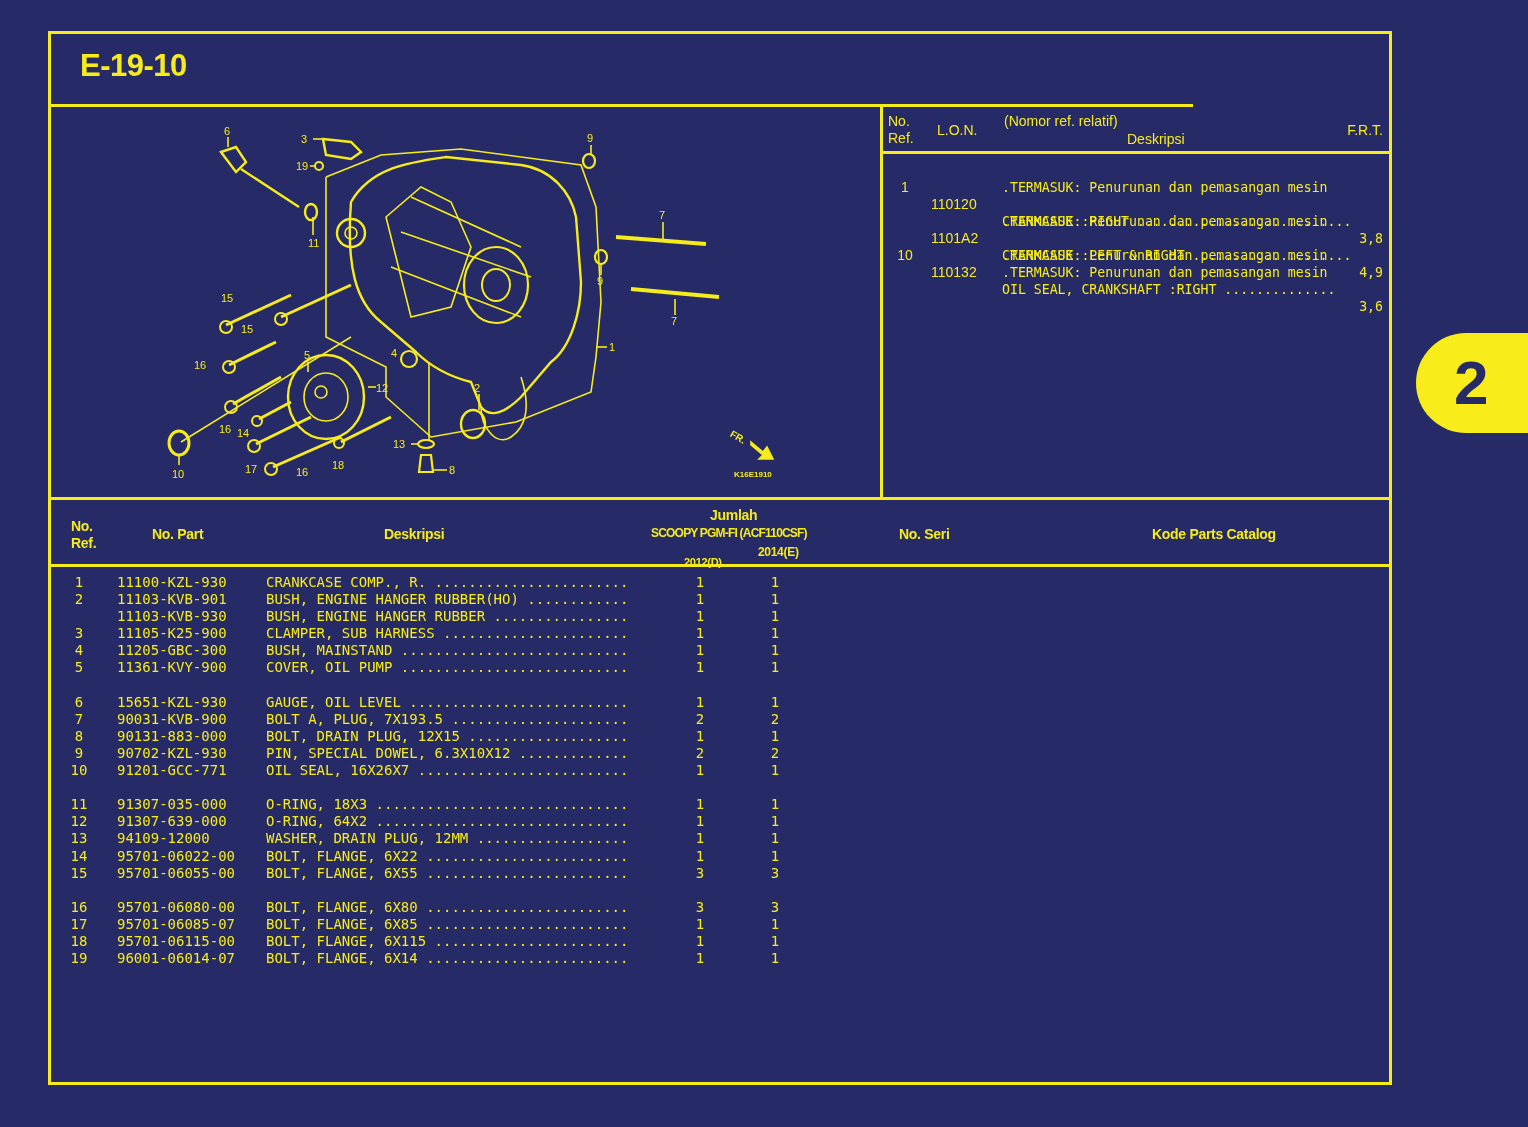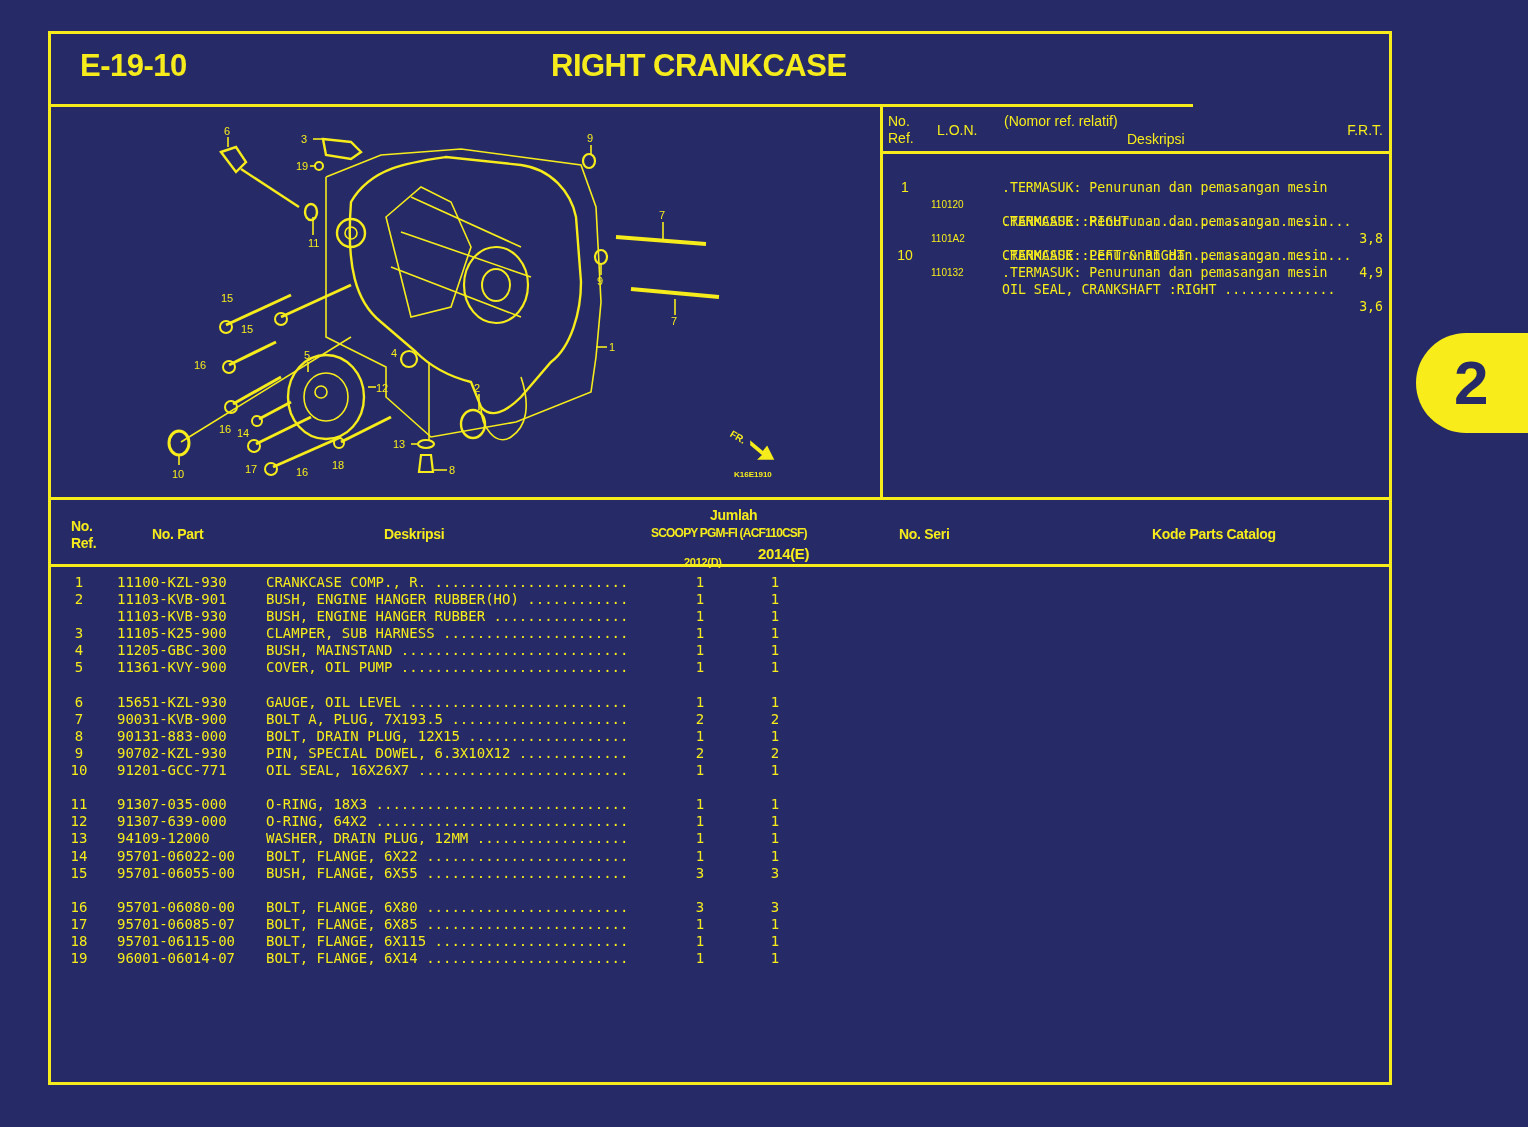--- a/index.html
+++ b/index.html
@@ -36,21 +36,21 @@
     font-size:14px;
   }
   .lon-head .c1 { position:absolute; left:5px; top:6px; line-height:17px; }
   .lon-head .c2 { position:absolute; left:54px; top:15px; }
   .lon-head .c3a { position:absolute; left:121px; top:6px; }
   .lon-head .c3b { position:absolute; left:244px; top:24px; }
   .lon-head .c4 { position:absolute; right:6px; top:15px; }
   .lon-body { position:absolute; left:0; top:55px; width:506px; font-family:"DejaVu Sans Mono", monospace; font-size:13.2px; }
   .lon-row { position:relative; height:17px; line-height:17px; white-space:pre; }
   .lon-row .ref { position:absolute; left:5px; width:34px; text-align:center; font-family:"Liberation Sans", sans-serif; font-size:14px; }
-  .lon-row .code { position:absolute; left:48px; font-family:"Liberation Sans", sans-serif; font-size:10px; }
+  .lon-row .code { position:absolute; left:48px; font-family:"Liberation Sans", sans-serif; font-size:14px; }
   .lon-row .desc { position:absolute; left:119px; }
   .lon-row .frt { position:absolute; right:6px;margin-left:38px; }
   .lon-row.sub .desc { left:119px; }
 
   .tbl-head {
     position:absolute; left:0; top:463px; width:1338px; height:64px;
     border-top:3px solid #f6ec1c; border-bottom:3px solid #f6ec1c;
     font-weight:bold; font-size:14px; letter-spacing:-0.3px;
   }
   .tbl-head span { position:absolute; }
@@ -72,21 +72,20 @@
   .tab2 span { position:absolute; left:38px; top:0; }
   .lbl { font-family:"Liberation Sans", sans-serif; font-size:11px; fill:#f6ec1c; }
 </style>
 </head>
 <body>
 
 <div class="frame">
 
   <div class="hdr">
     <span class="hdr-code">E-19-10</span>
-    <span class="hdr-title">RIGHT CRANKCASE</span>
   </div>
 
   <div class="diagram">
     <svg width="829" height="390" viewBox="0 0 829 390">
       <g fill="none" stroke="#f6ec1c" stroke-width="1.6">
 
         <polyline points="275,70 330,48 410,42 530,58 545,100 550,195 545,250 540,285 465,315 380,330 335,290 335,260 275,230 275,70"></polyline>
 
         <path d="M300,95 C320,60 360,55 395,50 L470,58 C500,62 520,85 525,110 L530,175 C530,205 520,240 500,255 L470,290 C455,305 440,312 430,300 L420,275 C400,270 380,260 365,245 L330,215 C305,195 295,160 300,95 Z" stroke-width="2.4"></path>
         <ellipse cx="445" cy="178" rx="32" ry="38" stroke-width="2.2"></ellipse>
@@ -221,21 +220,21 @@
     </div>
   </div>
 
   <div class="tbl-head">
     <span style="left:20px;top:18px;line-height:17px;"><span>No.</span><br><span>Ref.</span></span>
     <span style="left:101px;top:26px;">No. Part</span>
     <span style="left:333px;top:26px;">Deskripsi</span>
     <span style="left:659px;top:7px;">Jumlah</span>
     <span style="left:600px;top:26px;font-size:12px;letter-spacing:-0.8px;">SCOOPY PGM-FI (ACF110CSF)</span>
     <span style="left:633px;top:45px;font-size:11px;margin-top:11px;">2012(D)</span>
-    <span style="left:707px;top:45px;font-size:15px;text-align:center;">2014(E)</span>
+    <span style="left:707px;top:45px;font-size:12px;text-align:center;">2014(E)</span>
     <span style="left:848px;top:26px;">No. Seri</span>
     <span style="left:1057px;top:26px;padding-left:44px;">Kode Parts Catalog</span>
   </div>
 
   <div class="tbl-body" id="parts-body">
       <div class="trow"><span class="ref">1</span><span class="part">11100-KZL-930</span><span class="desc">CRANKCASE COMP., R. .......................</span><span class="q1">1</span><span class="q2">1</span></div>
       <div class="trow"><span class="ref">2</span><span class="part">11103-KVB-901</span><span class="desc">BUSH, ENGINE HANGER RUBBER(HO) ............</span><span class="q1">1</span><span class="q2">1</span></div>
       <div class="trow"><span class="ref"></span><span class="part">11103-KVB-930</span><span class="desc">BUSH, ENGINE HANGER RUBBER ................</span><span class="q1">1</span><span class="q2">1</span></div>
       <div class="trow"><span class="ref">3</span><span class="part">11105-K25-900</span><span class="desc">CLAMPER, SUB HARNESS ......................</span><span class="q1">1</span><span class="q2">1</span></div>
       <div class="trow"><span class="ref">4</span><span class="part">11205-GBC-300</span><span class="desc">BUSH, MAINSTAND ...........................</span><span class="q1">1</span><span class="q2">1</span></div>
@@ -244,21 +243,21 @@
       <div class="trow"><span class="ref">6</span><span class="part">15651-KZL-930</span><span class="desc">GAUGE, OIL LEVEL ..........................</span><span class="q1">1</span><span class="q2">1</span></div>
       <div class="trow"><span class="ref">7</span><span class="part">90031-KVB-900</span><span class="desc">BOLT A, PLUG, 7X193.5 .....................</span><span class="q1">2</span><span class="q2">2</span></div>
       <div class="trow"><span class="ref">8</span><span class="part">90131-883-000</span><span class="desc">BOLT, DRAIN PLUG, 12X15 ...................</span><span class="q1">1</span><span class="q2">1</span></div>
       <div class="trow"><span class="ref">9</span><span class="part">90702-KZL-930</span><span class="desc">PIN, SPECIAL DOWEL, 6.3X10X12 .............</span><span class="q1">2</span><span class="q2">2</span></div>
       <div class="trow"><span class="ref">10</span><span class="part">91201-GCC-771</span><span class="desc">OIL SEAL, 16X26X7 .........................</span><span class="q1">1</span><span class="q2">1</span></div>
       <div class="trow gap"></div>
       <div class="trow"><span class="ref">11</span><span class="part">91307-035-000</span><span class="desc">O-RING, 18X3 ..............................</span><span class="q1">1</span><span class="q2">1</span></div>
       <div class="trow"><span class="ref">12</span><span class="part">91307-639-000</span><span class="desc">O-RING, 64X2 ..............................</span><span class="q1">1</span><span class="q2">1</span></div>
       <div class="trow"><span class="ref">13</span><span class="part">94109-12000</span><span class="desc">WASHER, DRAIN PLUG, 12MM ..................</span><span class="q1">1</span><span class="q2">1</span></div>
       <div class="trow"><span class="ref">14</span><span class="part">95701-06022-00</span><span class="desc">BOLT, FLANGE, 6X22 ........................</span><span class="q1">1</span><span class="q2">1</span></div>
-      <div class="trow"><span class="ref">15</span><span class="part">95701-06055-00</span><span class="desc">BUSH, FLANGE, 6X55 ........................</span><span class="q1">3</span><span class="q2">3</span></div>
+      <div class="trow"><span class="ref">15</span><span class="part">95701-06055-00</span><span class="desc">BOLT, FLANGE, 6X55 ........................</span><span class="q1">3</span><span class="q2">3</span></div>
       <div class="trow gap"></div>
       <div class="trow"><span class="ref">16</span><span class="part">95701-06080-00</span><span class="desc">BOLT, FLANGE, 6X80 ........................</span><span class="q1">3</span><span class="q2">3</span></div>
       <div class="trow"><span class="ref">17</span><span class="part">95701-06085-07</span><span class="desc">BOLT, FLANGE, 6X85 ........................</span><span class="q1">1</span><span class="q2">1</span></div>
       <div class="trow"><span class="ref">18</span><span class="part">95701-06115-00</span><span class="desc">BOLT, FLANGE, 6X115 .......................</span><span class="q1">1</span><span class="q2">1</span></div>
       <div class="trow"><span class="ref">19</span><span class="part">96001-06014-07</span><span class="desc">BOLT, FLANGE, 6X14 ........................</span><span class="q1">1</span><span class="q2">1</span></div>
     </div>
 
 </div>
 
 <div class="tab2">

